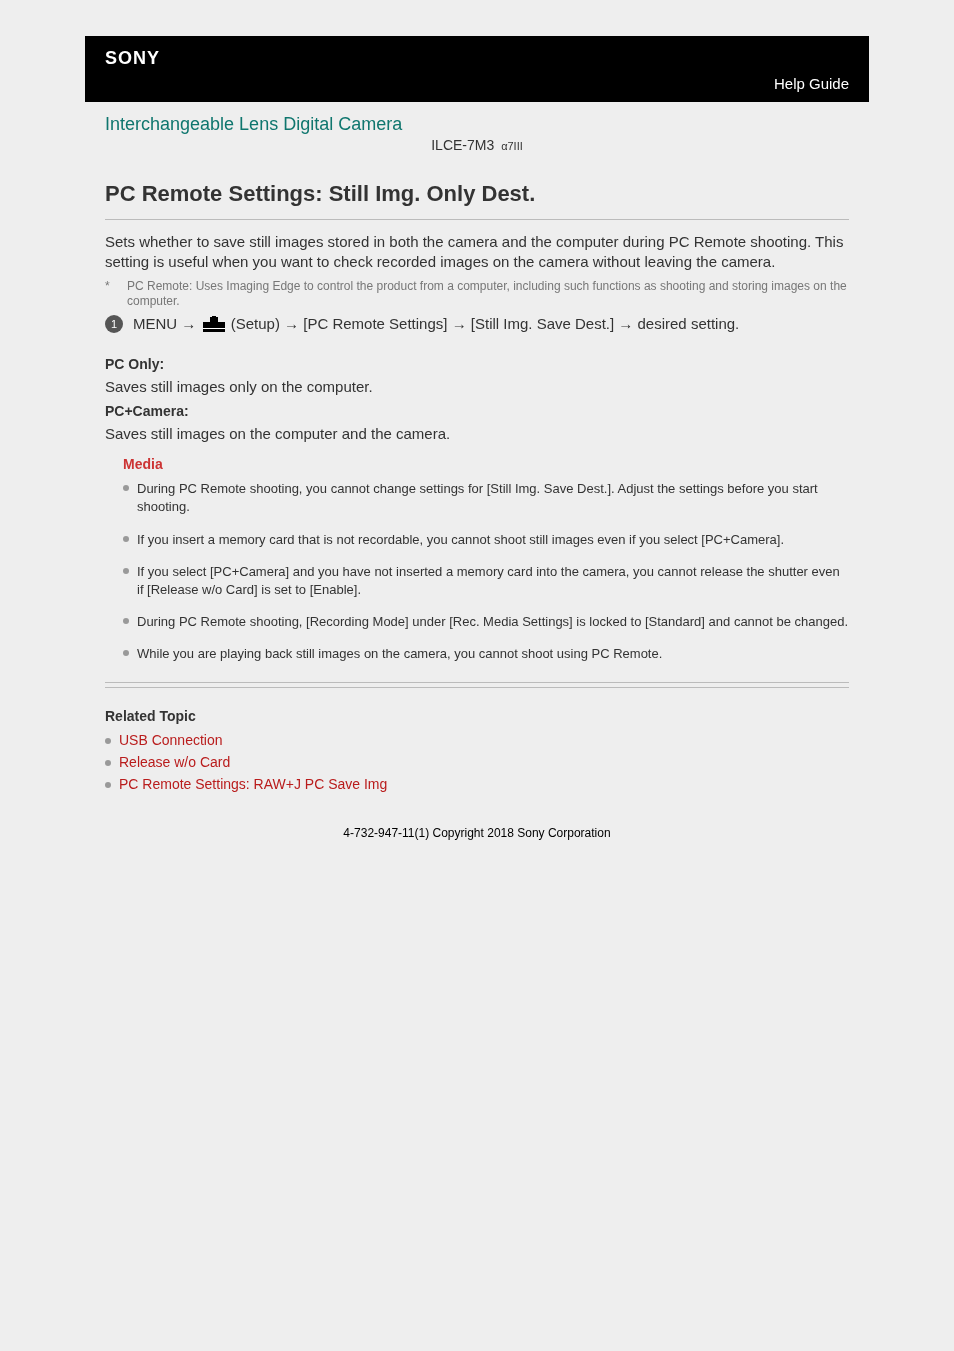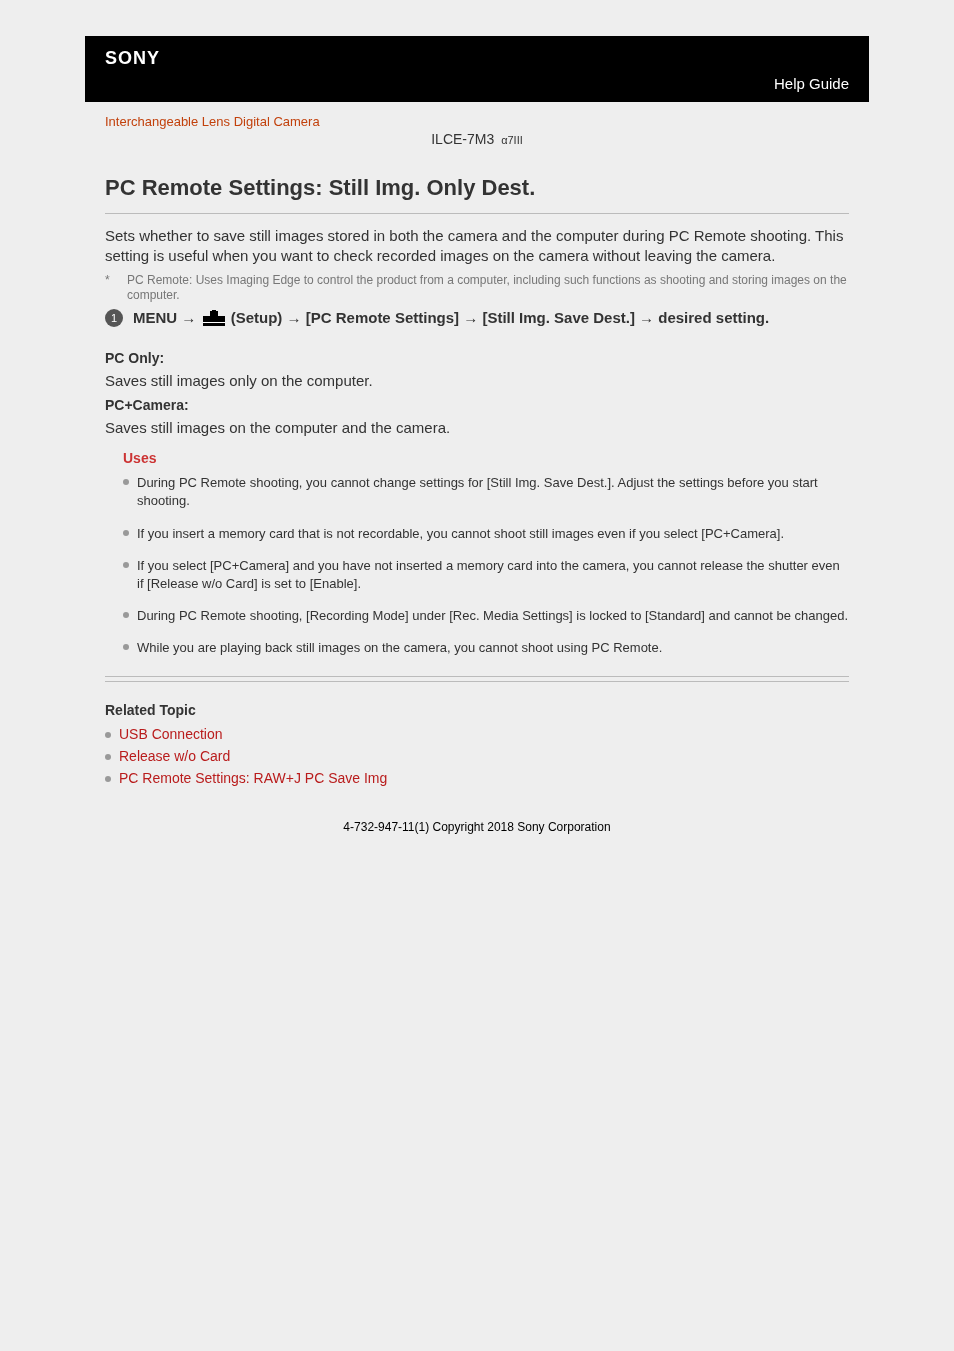--- a/index.html
+++ b/index.html
@@ -3,31 +3,31 @@
   <meta charset="utf-8">
   <style>
     * { box-sizing: border-box; margin: 0; padding: 0; }
     body { font-family: Arial, Helvetica, sans-serif; background: #eeeeee; color: #333; }
     .page { width: 784px; margin: 0 auto; background: #eeeeee; }
     .content-area { background: #eeeeee; padding: 0 0 0 0; }
     .header-band { background: #000; color: #fff; padding: 12px 20px 10px 20px; margin: 36px 0 0 0; }
     .sony-logo { font-family: Arial, sans-serif; font-weight: bold; font-size: 18px; letter-spacing: 1px; }
     .help-guide { font-size: 15px; margin-top: 6px; text-align: right; }
     .body-content { padding: 12px 20px 10px 20px; }
-    .product-label { font-size: 13px; color: #c2410c; }
+    .product-label { font-size: 18px; color: #0f766e; }
     .model { font-size: 14px; margin-top: 2px; text-align: center; }
     .model-sub { font-size: 11px; color: #333; margin-left: 3px; }
     h1.page-title { font-size: 22px; font-weight: bold; margin: 28px 0 12px 0; }
     hr.sep { border: none; border-top: 1px solid #bbb; margin: 0; }
     .intro { font-size: 15px; margin: 12px 0 4px 0; line-height: 1.35; }
     .footnote-row { display: flex; align-items: flex-start; font-size: 12px; color: #777; margin: 6px 0 2px 0; line-height: 1.3; }
     .footnote-mark { width: 22px; flex-shrink: 0; }
     .step-row { display: flex; align-items: flex-start; margin: 4px 0 20px 0; }
     .step-badge { width: 18px; height: 18px; border-radius: 50%; background: #555; color: #fff; font-size: 11px; display: flex; align-items: center; justify-content: center; flex-shrink: 0; margin-right: 10px; margin-top: 1px; }
-    .step-text { font-size: 15px; font-weight: bold; line-height: 1.3; }
+    .step-text { font-size: 15px; font-weight: normal; line-height: 1.3; }
     .setup-icon { display: inline-block; vertical-align: -3px; margin: 0 2px; }
     h2.section-h { font-size: 16px; font-weight: bold; margin: 24px 0 8px 0; }
     .item-label { font-size: 14px; font-weight: bold; margin-top: 8px; }
     .item-desc { font-size: 15px; margin: 6px 0 6px 0; }
     .note-block { margin: 14px 0 14px 0; padding: 0 0 0 18px; }
     .note-title { color: #cc3333; font-weight: bold; font-size: 14px; margin-bottom: 8px; }
     ul.note-list { list-style: none; padding: 0; margin: 0; }
     ul.note-list li { font-size: 13px; color: #333; margin: 0 0 14px 0; padding-left: 14px; position: relative; line-height: 1.4; }
     ul.note-list li::before { content: ""; position: absolute; left: 0; top: 5px; width: 6px; height: 6px; border-radius: 50%; background: #999; }
     hr.double-top { border: none; border-top: 1px solid #bbb; margin: 18px 0 0 0; }
@@ -86,21 +86,21 @@
       </div>
 
 
       <div class="item-label">PC Only:</div>
       <div class="item-desc">Saves still images only on the computer.</div>
 
       <div class="item-label">PC+Camera:</div>
       <div class="item-desc">Saves still images on the computer and the camera.</div>
 
       <div class="note-block">
-        <div class="note-title">Uses</div>
+        <div class="note-title">Media</div>
         <ul class="note-list">
           <li>During PC Remote shooting, you cannot change settings for [Still Img. Save Dest.]. Adjust the settings before you start shooting.</li>
           <li>If you insert a memory card that is not recordable, you cannot shoot still images even if you select [PC+Camera].</li>
           <li>If you select [PC+Camera] and you have not inserted a memory card into the camera, you cannot release the shutter even if [Release w/o Card] is set to [Enable].</li>
           <li>During PC Remote shooting, [Recording Mode] under [Rec. Media Settings] is locked to [Standard] and cannot be changed.</li>
           <li>While you are playing back still images on the camera, you cannot shoot using PC Remote.</li>
         </ul>
       </div>
 
       <hr class="double-top">

